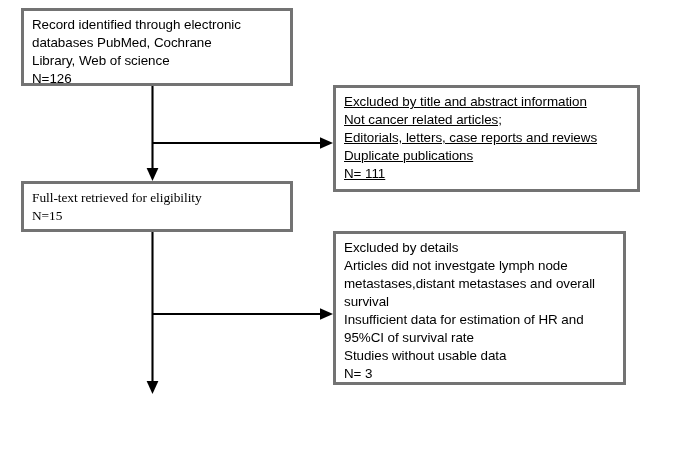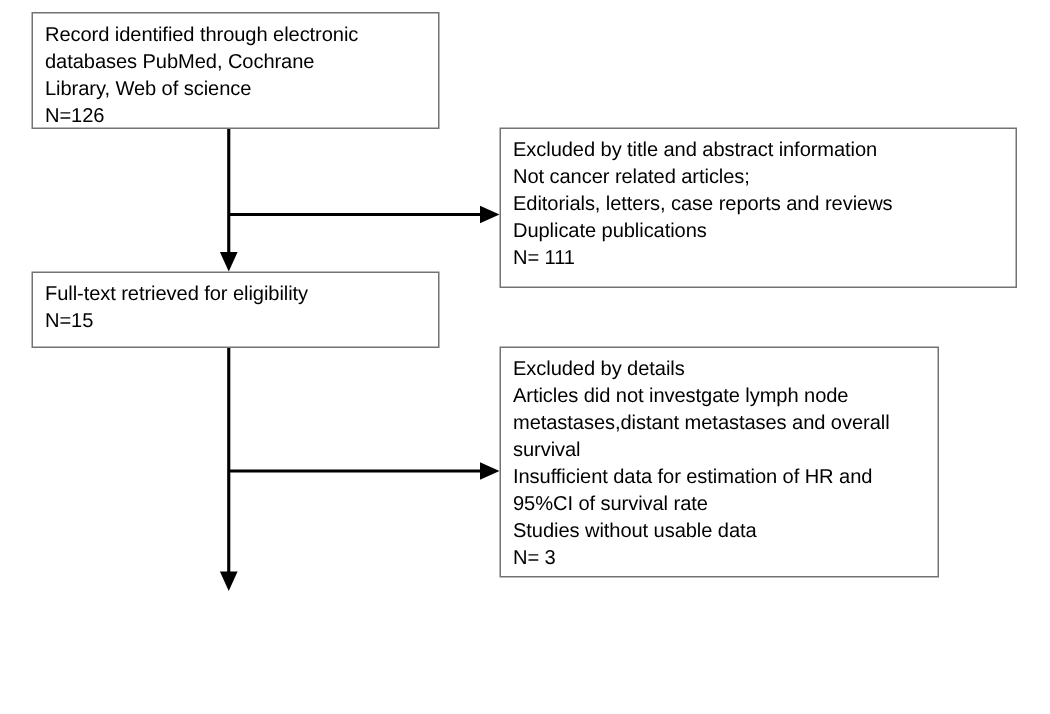--- a/index.html
+++ b/index.html
@@ -15,54 +15,56 @@
   #flow-canvas {
     position: relative;
     width: 700px;
     height: 476px;
     background: #ffffff;
     overflow: hidden;
   }
   .flow-box {
     position: absolute;
     box-sizing: border-box;
-    border: 1px solid #737373;
+    border: 3px solid #737373;
     background: #ffffff;
     padding: 5px 7px 5px 8px;
     font-size: 13.4px;
     line-height: 1.345;
     color: #000000;
     white-space: pre-line;
     letter-spacing: -0.05px;
   }
   
   #box-records {
     left: 21px;
     top: 8px;
     width: 272px;
     height: 78px;
   }
   #box-fulltext {
     left: 21px;
     top: 181px;
     width: 272px;
     height: 51px;
+    font-family: Liberation Serif, serif;
   }
   #box-included {
     left: 21px;
     top: 394px;
     width: 272px;
     height: 67px;
   }
   
   #box-excluded-title {
     left: 333px;
     top: 85px;
-    width: 345px;
+    width: 307px;
     height: 107px;
+    text-decoration: underline;
   }
   #box-excluded-details {
     left: 333px;
     top: 231px;
     width: 293px;
     height: 154px;
   }
   
   .connector-svg {
     position: absolute;

